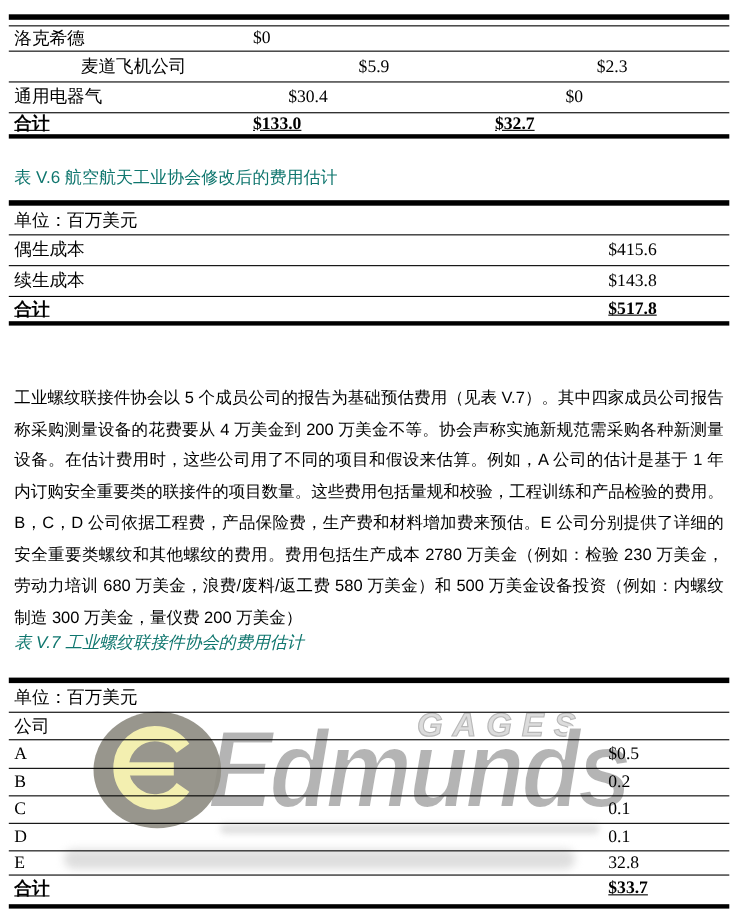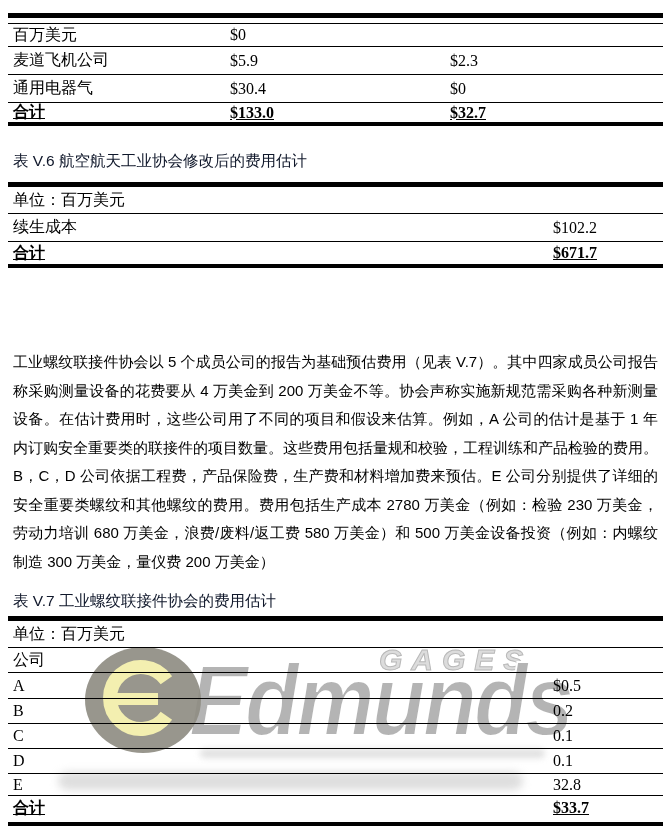--- a/index.html
+++ b/index.html
@@ -53,21 +53,21 @@
   .t1 .c2{width:220px;}
   .t1 .c3{flex:1;}
 
   
   .t2 .lab{flex:1;padding-left:5px;box-sizing:border-box;}
   .t2 .val{width:110px;}
 
   .caption{
     position:absolute;left:13px;
     font-family:"Liberation Sans","DejaVu Sans",sans-serif;
-    font-size:15.5px;color:#0f172a;
+    font-size:15.5px;color:#0f766e;
   }
   .note{
     position:absolute;left:13px;
     font-family:"Liberation Sans","DejaVu Sans",sans-serif;
     font-size:15px;color:#000;
   }
   .para{
     position:absolute;left:13px;top:348px;width:645px;
     font-family:"Liberation Sans","DejaVu Sans",sans-serif;
     font-size:15px;line-height:28.5px;text-align:justify;color:#000;
@@ -89,61 +89,65 @@
   </div>
   <div class="wm wm-smudge1"></div>
   <div class="wm wm-smudge2"></div>
 
   <div class="content">
 
     <div class="rule" style="top:13px;height:5px;"></div>
     <div class="rule" style="top:23px;height:1px;"></div>
     <div class="tbl t1" style="top:24px;">
       <div class="row" style="height:22px;">
-        <span class="c1">百万美元</span>
+        <span class="c1">洛克希德</span>
         <span class="c3">$0</span>
       </div>
-      <div class="row" style="height:27px;">
+      <div class="row" style="height:27px;text-align:center;">
         <span class="c1">麦道飞机公司</span>
         <span class="c2">$5.9</span>
         <span class="c3">$2.3</span>
       </div>
-      <div class="row" style="height:27px;">
+      <div class="row" style="height:27px;gap:32px;">
         <span class="c1">通用电器气</span>
         <span class="c2">$30.4</span>
         <span class="c3">$0</span>
       </div>
       <div class="row bold noline" style="height:19px;">
         <span class="c1">合计</span>
         <span class="c2">$133.0</span>
         <span class="c3">$32.7</span>
       </div>
       <div class="bar" style="height:4px;"></div>
     </div>
 
     <div class="caption" style="top:151px;">表 V.6 航空航天工业协会修改后的费用估计</div>
     <div class="tbl t2" style="top:182px;">
       <div class="bar" style="height:5px;"></div>
       <div class="row" style="height:26px;">
         <span class="lab">单位：百万美元</span>
       </div>
+      <div class="row" style="height:27px;">
+        <span class="lab">偶生成本</span>
+        <span class="val">$415.6</span>
+      </div>
       <div class="row" style="height:27px;justify-content:flex-end;">
         <span class="lab">续生成本</span>
-        <span class="val">$102.2</span>
+        <span class="val">$143.8</span>
       </div>
       <div class="row bold noline" style="height:22px;">
         <span class="lab">合计</span>
-        <span class="val">$671.7</span>
+        <span class="val">$517.8</span>
       </div>
       <div class="bar" style="height:4px;"></div>
     </div>
 
     <div class="para">工业螺纹联接件协会以 5 个成员公司的报告为基础预估费用（见表 V.7）。其中四家成员公司报告称采购测量设备的花费要从 4 万美金到 200 万美金不等。协会声称实施新规范需采购各种新测量设备。在估计费用时，这些公司用了不同的项目和假设来估算。例如，A 公司的估计是基于 1 年内订购安全重要类的联接件的项目数量。这些费用包括量规和校验，工程训练和产品检验的费用。B，C，D 公司依据工程费，产品保险费，生产费和材料增加费来预估。E 公司分别提供了详细的安全重要类螺纹和其他螺纹的费用。费用包括生产成本 2780 万美金（例如：检验 230 万美金，劳动力培训 680 万美金，浪费/废料/返工费 580 万美金）和 500 万美金设备投资（例如：内螺纹制造 300 万美金，量仪费 200 万美金）</div>
 
-    <div class="caption" style="top:591px;">表 V.7 工业螺纹联接件协会的费用估计</div>
+    <div class="caption" style="top:574px;font-style:italic;">表 V.7 工业螺纹联接件协会的费用估计</div>
     <div class="tbl t2" style="top:616px;">
       <div class="bar" style="height:5px;"></div>
       <div class="row" style="height:26px;">
         <span class="lab">单位：百万美元</span>
       </div>
       <div class="row" style="height:24px;">
         <span class="lab">公司</span>
       </div>
       <div class="row" style="height:25px;">
         <span class="lab">A</span>

